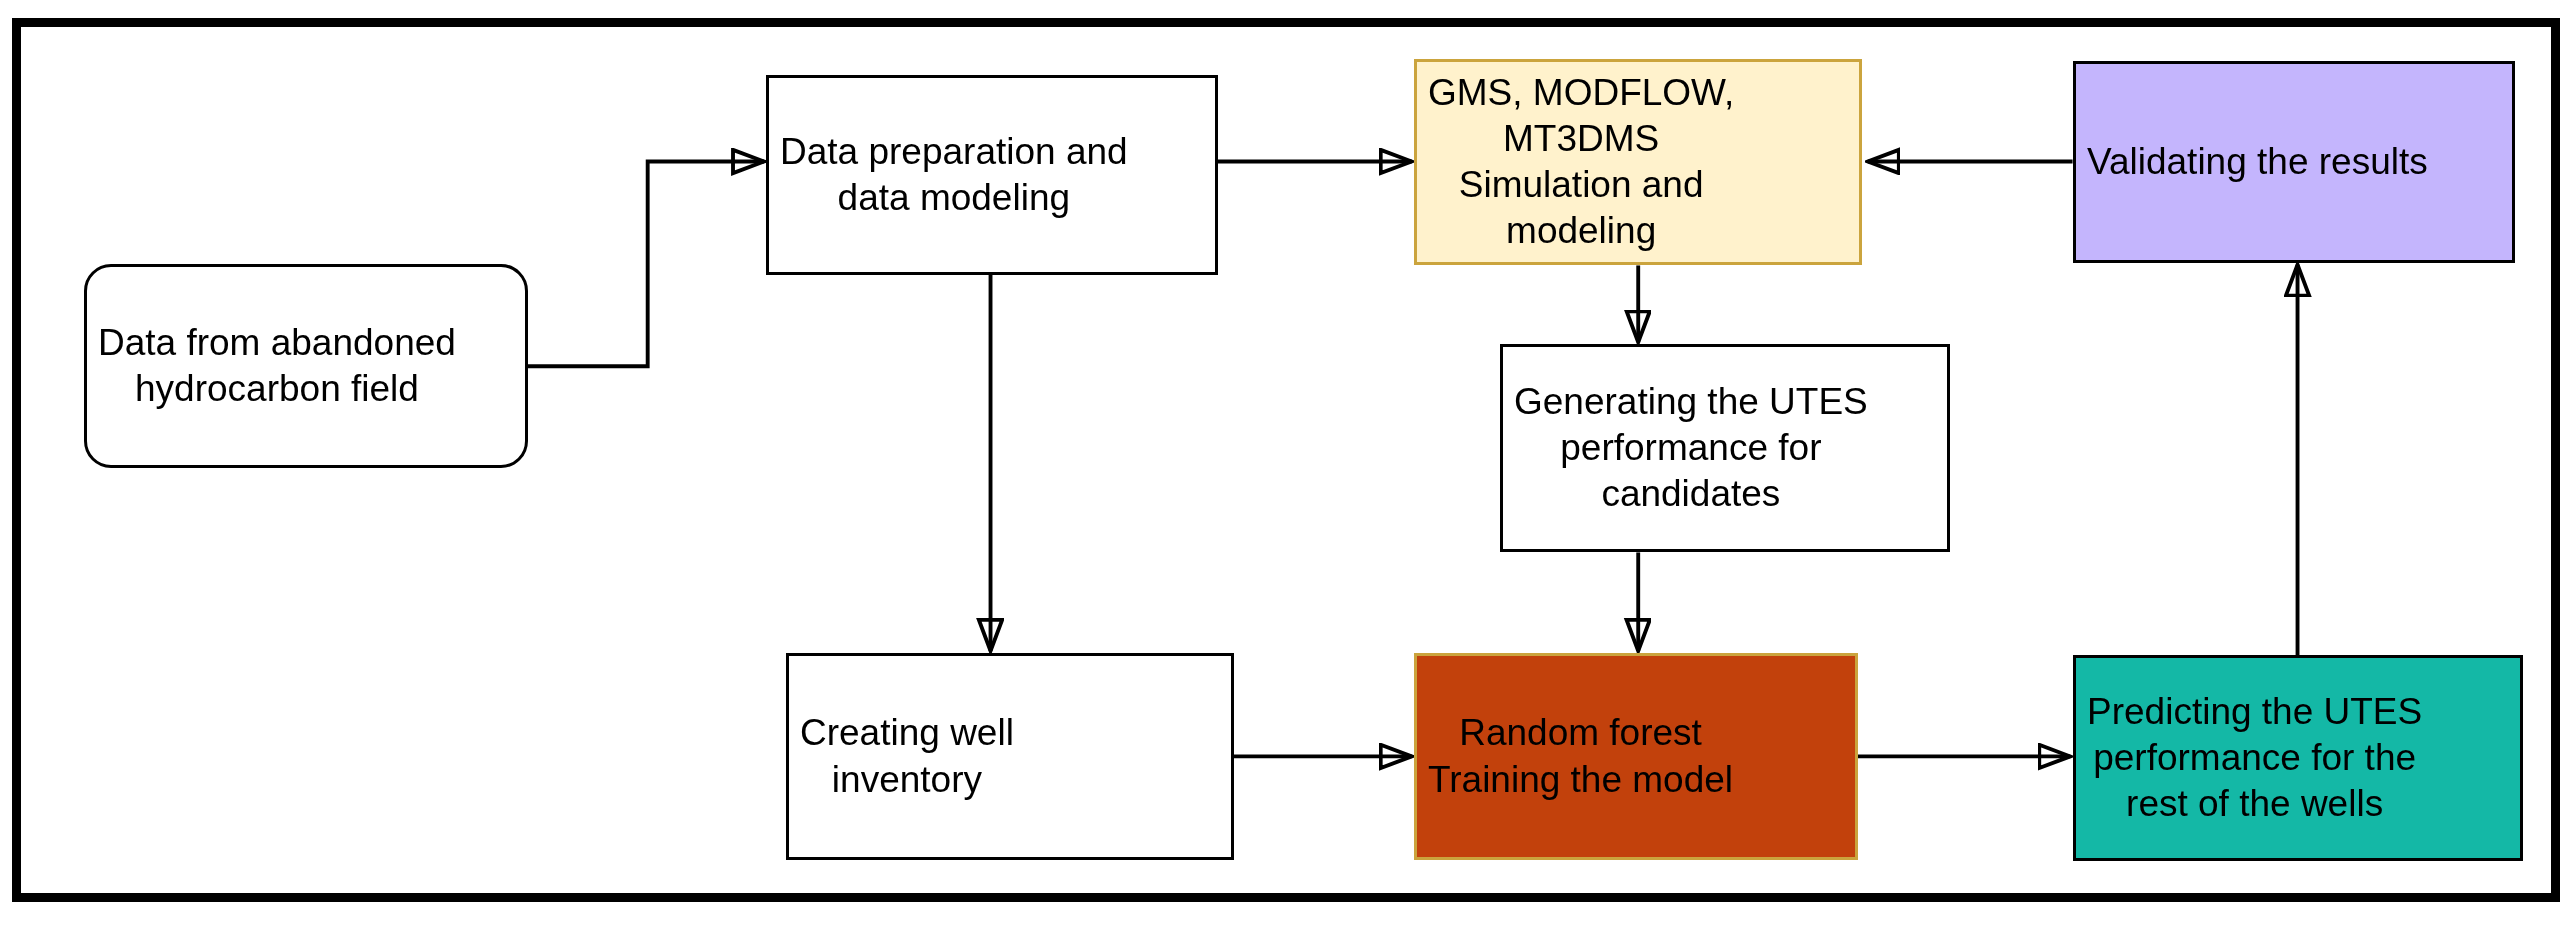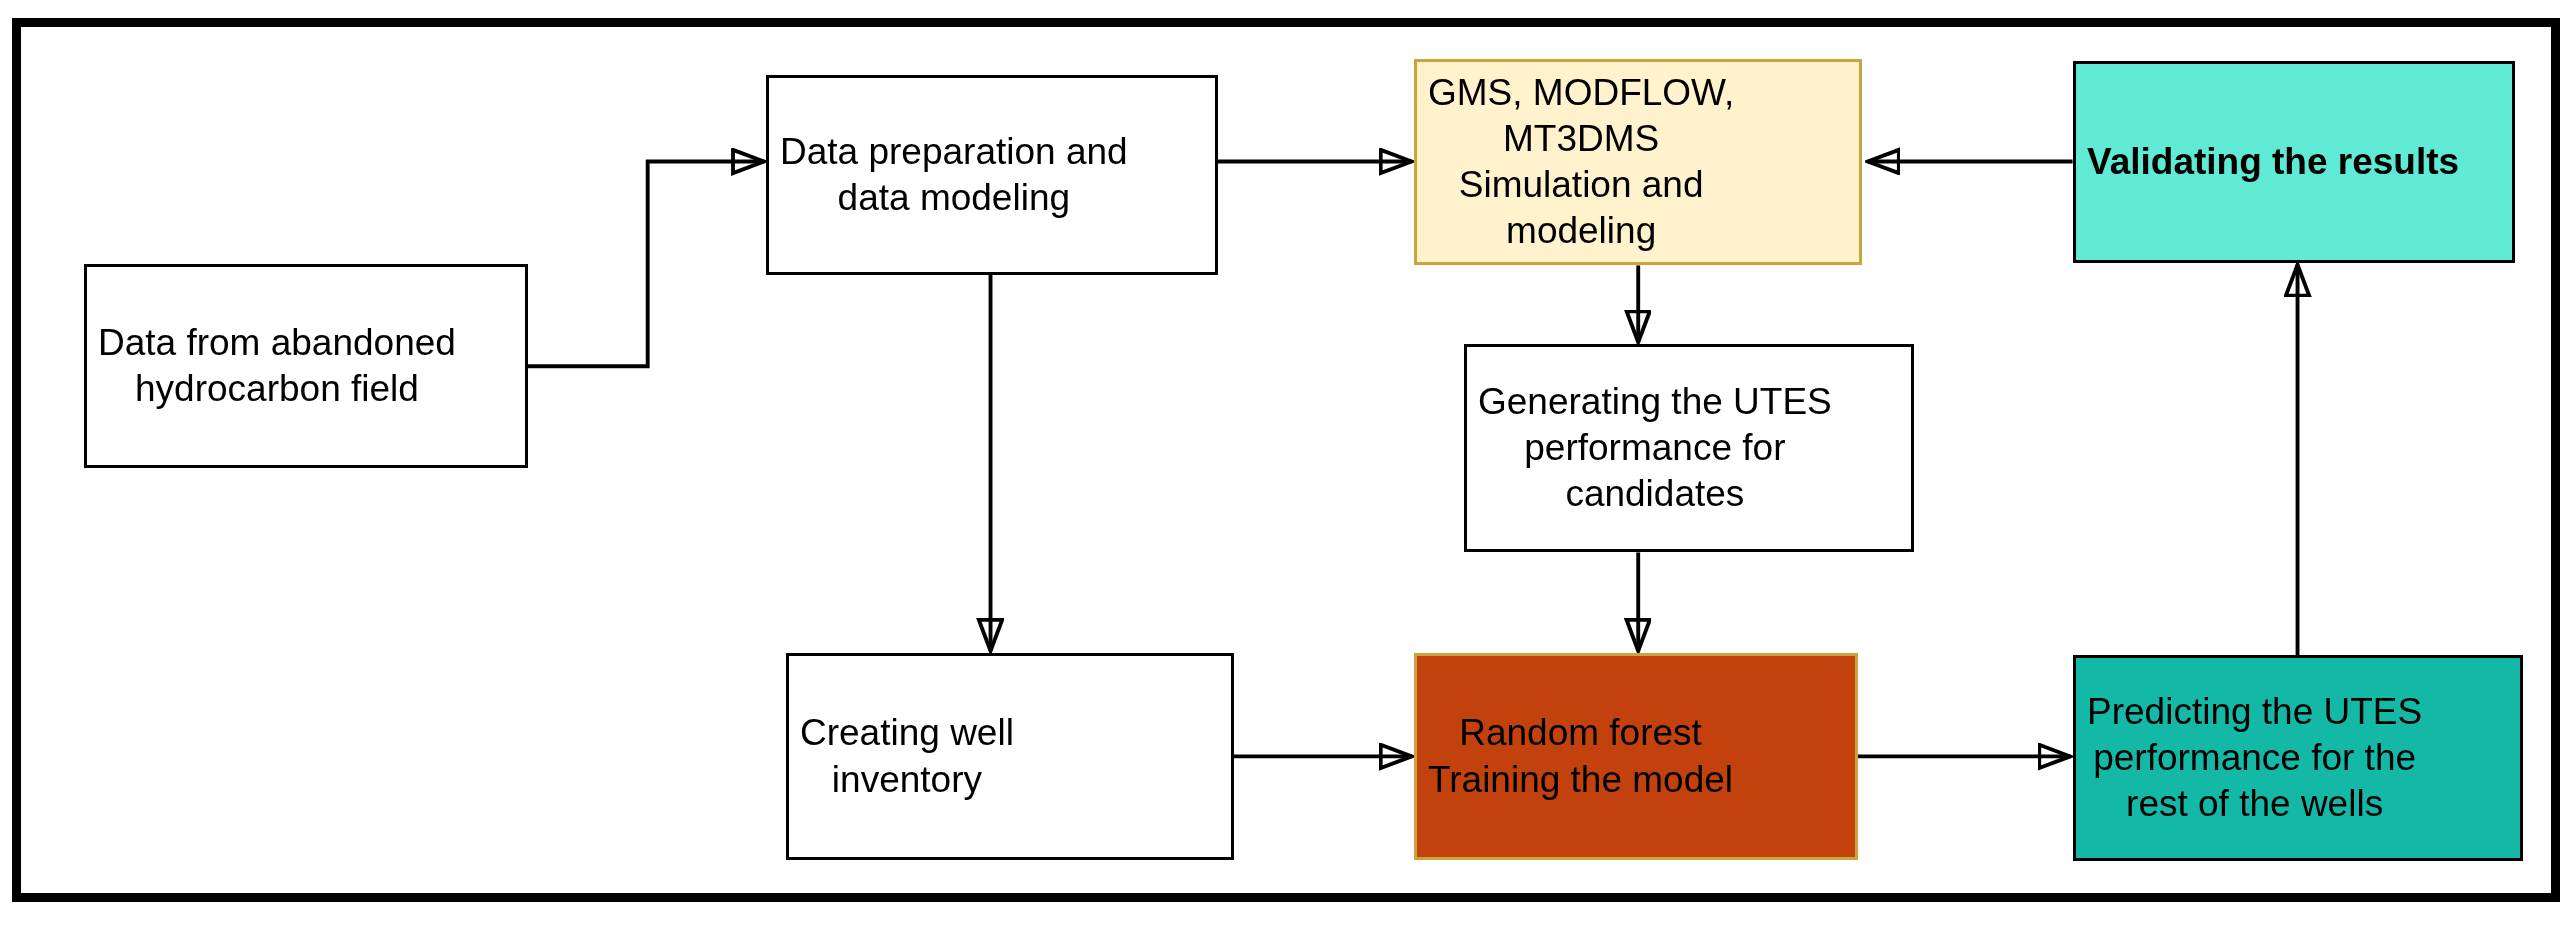--- a/index.html
+++ b/index.html
@@ -40,21 +40,21 @@
     white-space: pre-line;
     font-size: 37px;
     line-height: 1.25;
     padding: 0 11px;
   }
   
   #n0 { left: 84px;  top: 264px; width: 444px; height: 204px; }
   #n1 { left: 766px;  top: 75px;  width: 452px; height: 200px; }
   #n2 { left: 1414px; top: 59px;  width: 448px; height: 206px; }
   #n3 { left: 2073px; top: 61px;  width: 442px; height: 202px; }
-  #n4 { left: 1464px; top: 344px; width: 450px; height: 208px; }
+  #n4 { left: 1500px; top: 344px; width: 450px; height: 208px; }
   #n5 { left: 766px;  top: 653px; width: 448px; height: 207px; margin-left: 20px; }
   #n6 { left: 1414px; top: 653px; width: 444px; height: 207px; }
   #n7 { left: 2073px; top: 655px; width: 450px; height: 206px; }
   .arrows {
     position: absolute;
     left: 0;
     top: 0;
     z-index: 1;
   }
   .arrows path {
@@ -80,38 +80,38 @@
     <path d="M1566,208 H1820" marker-end="url(#ah)"></path>
     <path d="M2672,208 H2408" marker-end="url(#ah)"></path>
     <path d="M2112,342 V441" marker-end="url(#ah)"></path>
     <path d="M2112,712 V839" marker-end="url(#ah)"></path>
     <path d="M1277,338 V839" marker-end="url(#ah)"></path>
     <path d="M1566,975 H1820" marker-end="url(#ah)"></path>
     <path d="M2395,975 H2669" marker-end="url(#ah)"></path>
     <path d="M2962,845 V341" marker-end="url(#ah)"></path>
   </svg>
 
-  <div class="node" id="n0" style="background: rgb(255, 255, 255); border-color: rgb(0, 0, 0);">
+  <div class="node" id="n0" style="background: rgb(255, 255, 255); border-color: rgb(0, 0, 0); border-radius: 27px;">
     <span class="node-label">Data from abandoned
 hydrocarbon field</span>
   </div>
 
   <div class="node" id="n1" style="background: rgb(255, 255, 255); border-color: rgb(0, 0, 0);">
     <span class="node-label">Data preparation and
 data modeling</span>
   </div>
 
   <div class="node" id="n2" style="background: rgb(255, 242, 204); border-color: rgb(203, 164, 61);">
     <span class="node-label">GMS, MODFLOW,
 MT3DMS
 Simulation and
 modeling</span>
   </div>
 
-  <div class="node" id="n3" style="background: #5eead4; border-color: rgb(0, 0, 0); font-weight: bold;">
+  <div class="node" id="n3" style="background: #c4b5fd; border-color: rgb(0, 0, 0);">
     <span class="node-label">Validating the results</span>
   </div>
 
   <div class="node" id="n4" style="background: rgb(255, 255, 255); border-color: rgb(0, 0, 0);">
     <span class="node-label">Generating the UTES
 performance for
 candidates</span>
   </div>
 
   <div class="node" id="n5" style="background: rgb(255, 255, 255); border-color: rgb(0, 0, 0);">

